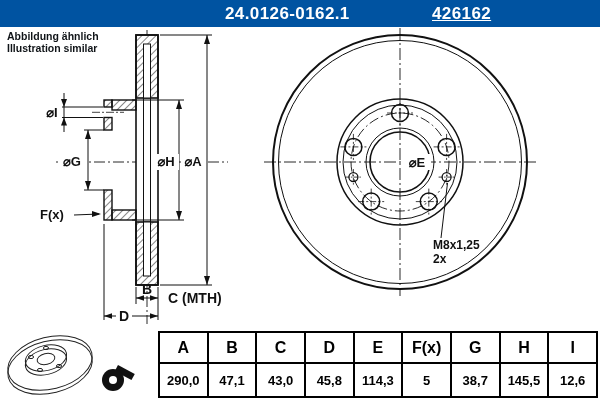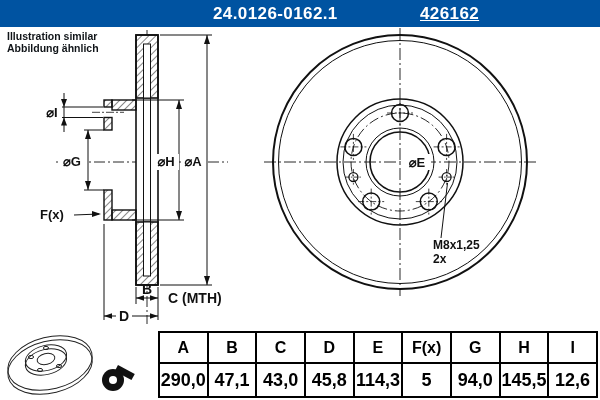--- a/index.html
+++ b/index.html
@@ -6,51 +6,51 @@
   body{
     width:600px;height:400px;position:relative;overflow:hidden;
     background:#ffffff;font-family:"Liberation Sans",sans-serif;
   }
   .header-bar{
     position:absolute;top:0;left:0;width:600px;height:27px;
     background:#0053a1;z-index:2;
   }
   .header-bar .num{
     position:absolute;top:4px;color:#fff;font-weight:bold;
-    font-size:17px;letter-spacing:.4px;white-space:nowrap;
+    font-size:17px;letter-spacing:.4px;white-space:nowrap;margin-left:12px;
   }
   .num.cat{left:213px;}
   .num.art{left:420px;text-decoration:underline;}
   .disclaimer{
     position:absolute;top:30px;left:7px;z-index:2;
     font-size:10.5px;font-weight:bold;color:#101418;line-height:12px;
   }
   svg.drawing{position:absolute;top:0;left:0;z-index:1;}
   table.dims{
     position:absolute;left:158px;top:331px;z-index:3;
     border-collapse:collapse;table-layout:fixed;width:440px;background:#fff;
   }
   table.dims th, table.dims td{
     border:2px solid #000;text-align:center;vertical-align:middle;
     font-weight:bold;color:#000;padding:0;background:#fff;
   }
   table.dims th{height:29px;font-size:16px;}
-  table.dims td{height:32px;font-size:18px;border-radius:14px;}
+  table.dims td{height:32px;font-size:13px;border-radius:14px;}
 </style>
 </head>
 <body>
 
 <div class="header-bar" style="background: rgb(0, 83, 161);">
   <span class="num cat">24.0126-0162.1</span>
   <span class="num art">426162</span>
 </div>
 
 <div class="disclaimer">
+  <div>Abbildung ähnlich</div>
   <div>Illustration similar</div>
-  <div>Abbildung ähnlich</div>
 </div>
 
 <svg class="drawing" width="600" height="400" viewBox="0 0 600 400">
   <defs>
     <pattern id="hatch" width="5" height="5" patternUnits="userSpaceOnUse" patternTransform="rotate(45)">
       <line x1="0" y1="0" x2="0" y2="5" stroke="#111" stroke-width="1"></line>
     </pattern>
   </defs>
 
   <g stroke="#111" fill="none">
@@ -223,18 +223,18 @@
     <th>H</th>
     <th>I</th>
   </tr>
   <tr>
     <td>290,0</td>
     <td>47,1</td>
     <td>43,0</td>
     <td>45,8</td>
     <td>114,3</td>
     <td>5</td>
-    <td>94,0</td>
+    <td>38,7</td>
     <td>145,5</td>
     <td>12,6</td>
   </tr>
 </tbody>
   </table>
 
 </body></html>

